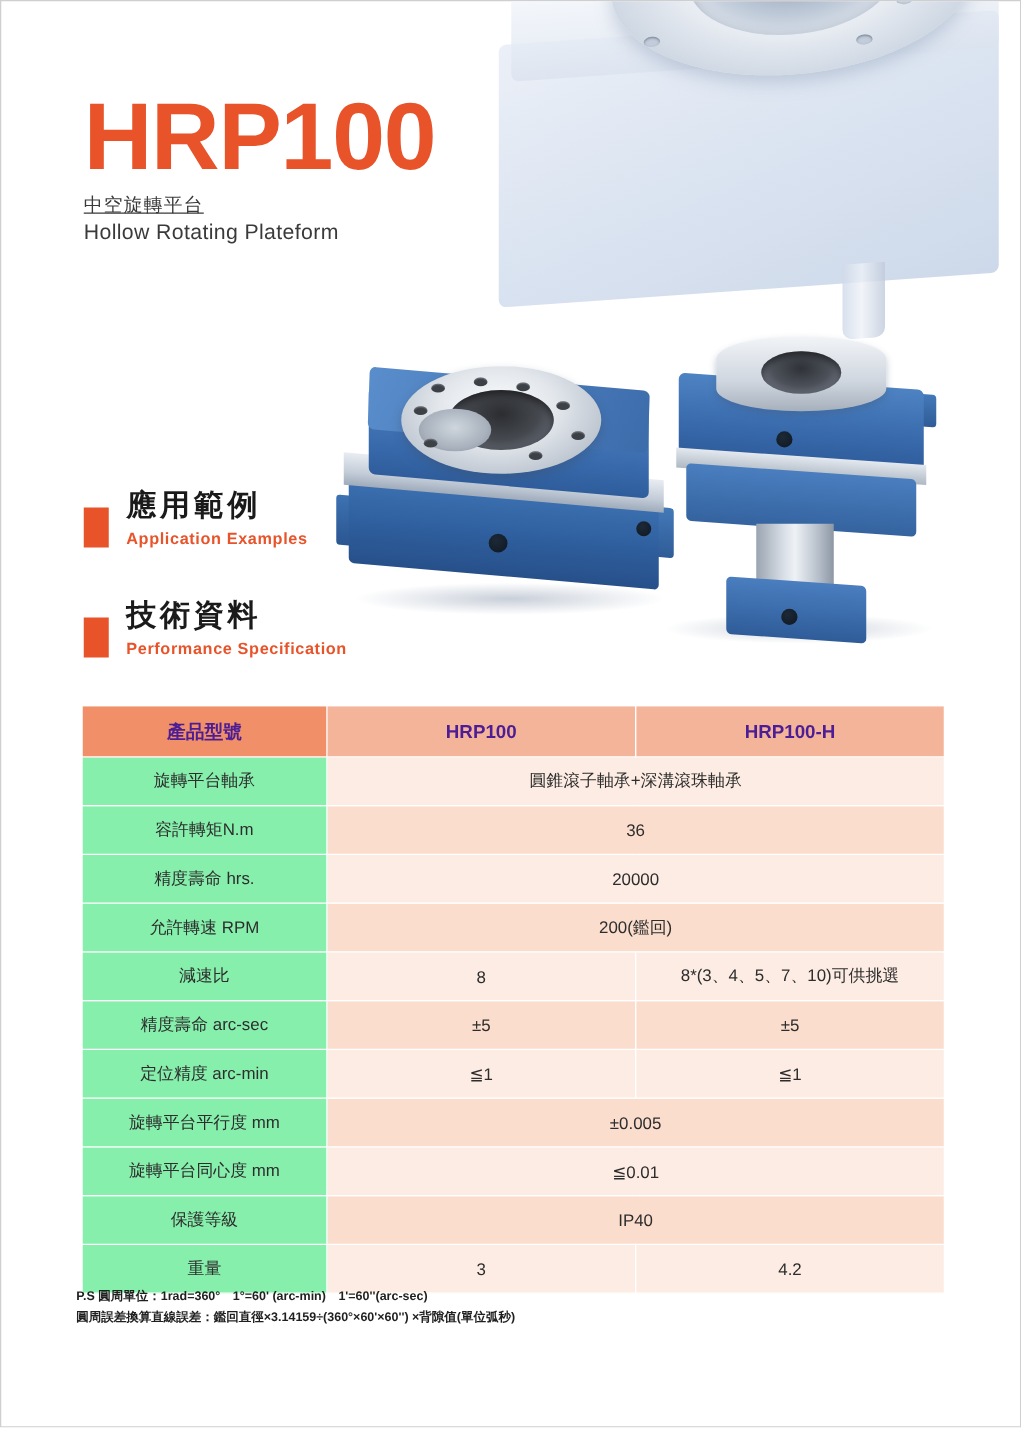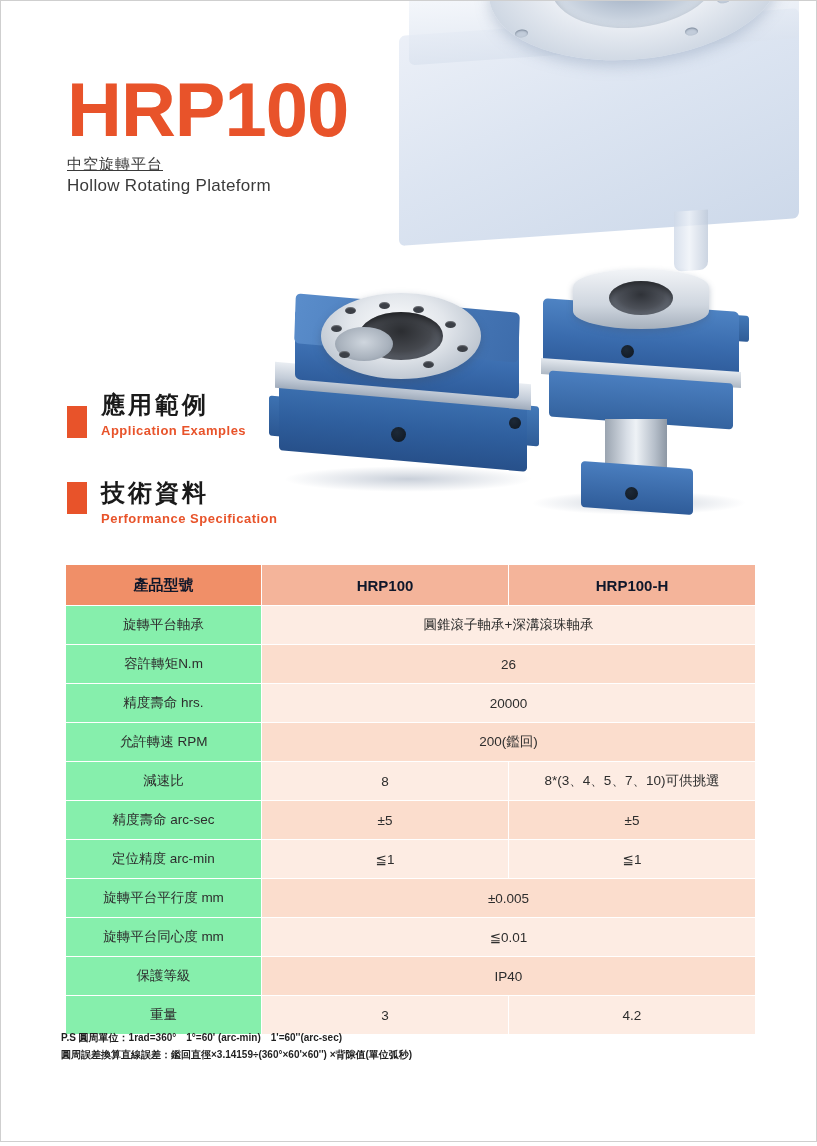--- a/index.html
+++ b/index.html
@@ -315,21 +315,21 @@
 
   
   .section {
     position: absolute;
     left: 66px;
     z-index: 10;
     display: flex;
     align-items: flex-start;
   }
   .sec-app { top: 390px; align-items: flex-end; }
-  .sec-perf { top: 478px; }
+  .sec-perf { top: 478px; align-items: flex-end; }
   .sec-bar {
     width: 20px;
     height: 32px;
     background: #e8532a;
     margin-right: 14px;
     margin-top: 3px;
     flex: 0 0 auto;
   }
   .sec-cn {
     font-size: 24px;
@@ -361,21 +361,21 @@
     text-align: center;
     vertical-align: middle;
     font-size: 13.5px;
     color: #2d2d2d;
     padding: 0 4px;
   }
   .hdr td {
     background: #f4b49a;
     font-weight: bold;
     font-size: 15px;
-    color: #0f172a;
+    color: #4c1d95;
     height: 40px;
   }
   .hdr td.hdr-label { background: #f08f68; }
   .lbl {
     background: #86efac;
     font-size: 13.5px;
     color: #2b2b2b;
     text-align: center;
   }
   .val-odd { background: #fdece3; }
@@ -485,21 +485,21 @@
         <td>HRP100</td>
         <td>HRP100-H</td>
       </tr>
 
       <tr>
         <td class="lbl">旋轉平台軸承</td>
         <td class="val-odd" colspan="2">圓錐滾子軸承+深溝滾珠軸承</td>
       </tr>
       <tr>
         <td class="lbl">容許轉矩N.m</td>
-        <td class="val-even" colspan="2">26</td>
+        <td class="val-even" colspan="2">36</td>
       </tr>
       <tr>
         <td class="lbl">精度壽命 hrs.</td>
         <td class="val-odd" colspan="2">20000</td>
       </tr>
       <tr>
         <td class="lbl">允許轉速 RPM</td>
         <td class="val-even" colspan="2">200(鑑回)</td>
       </tr>
       <tr>

